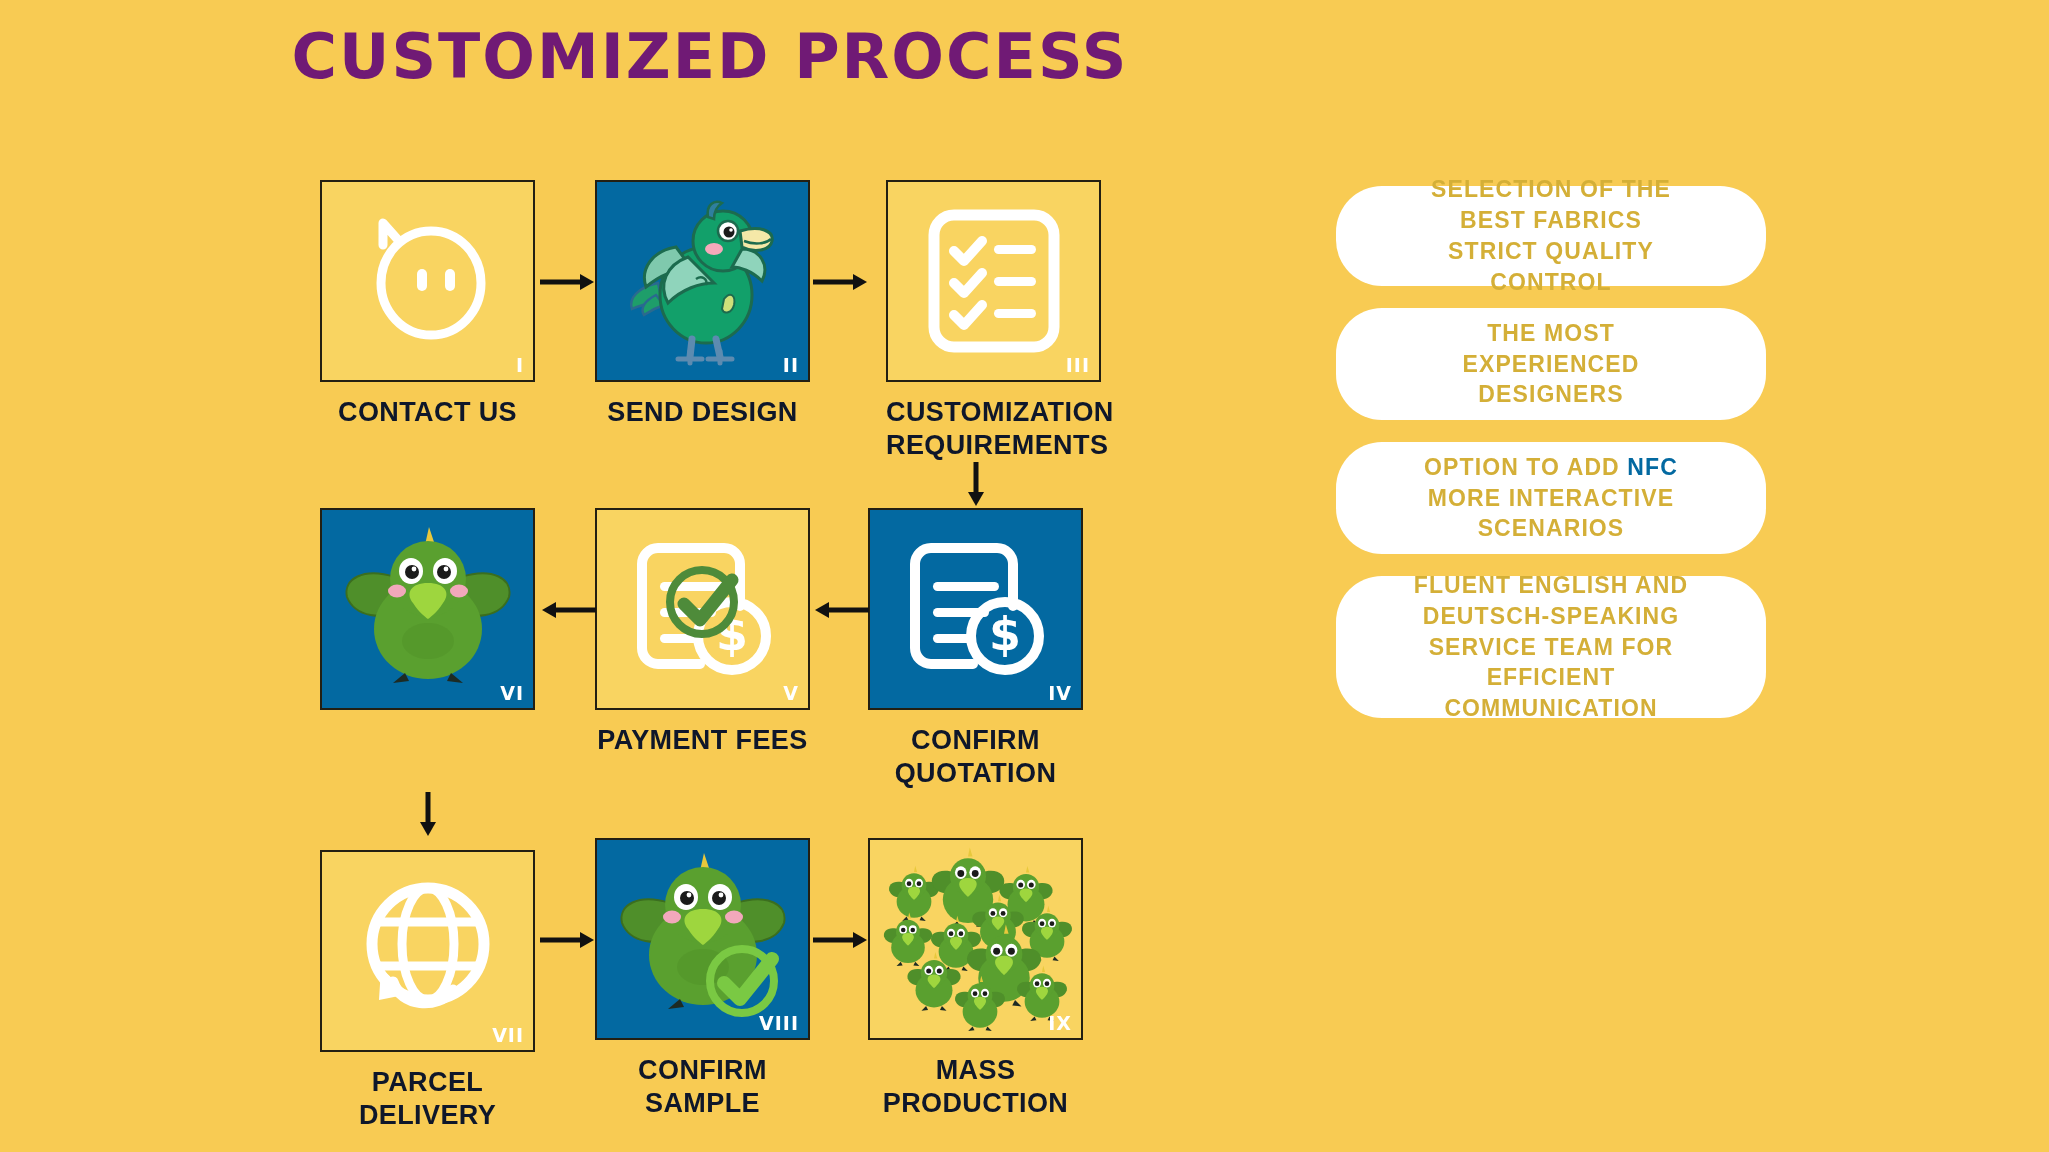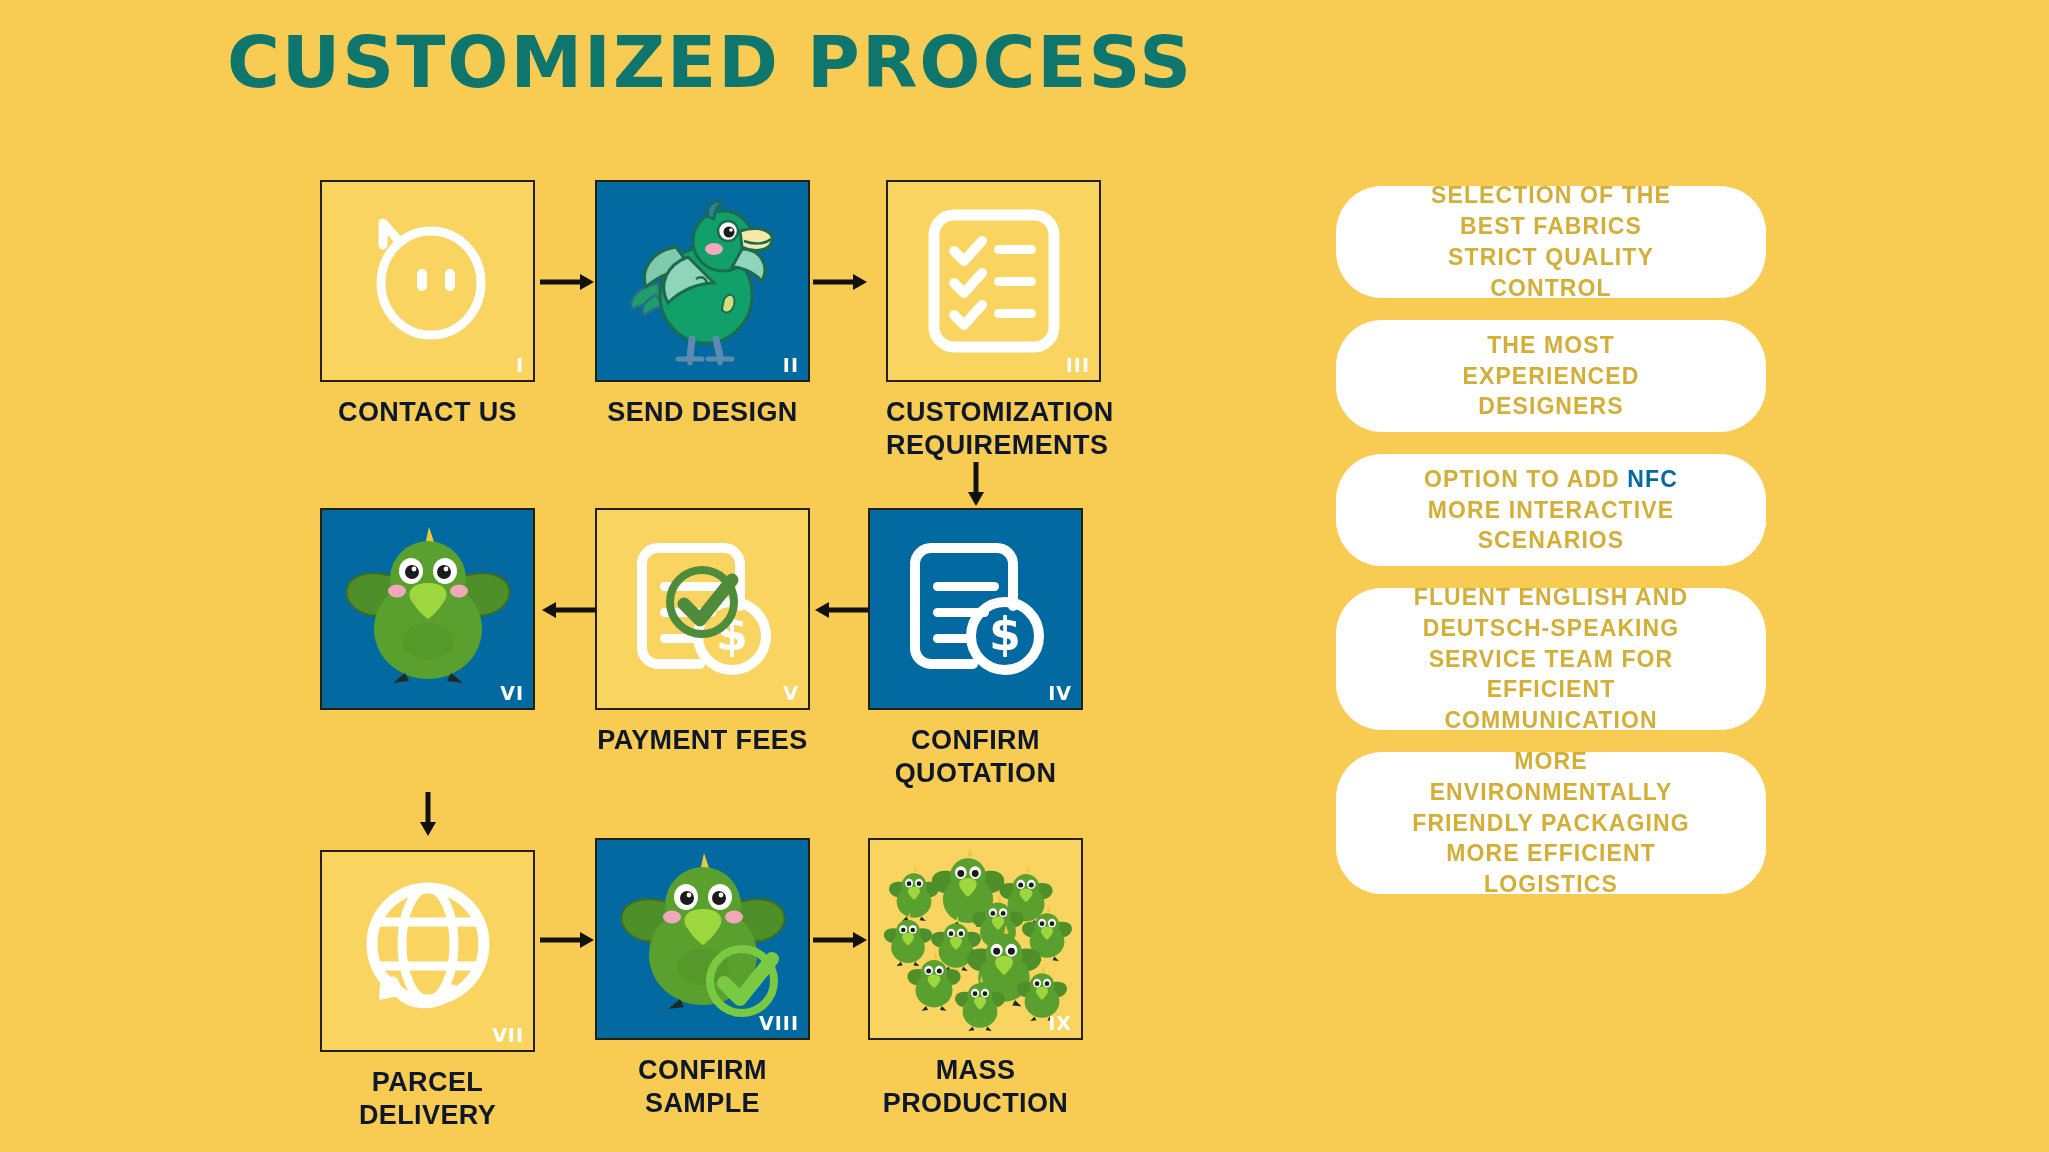--- a/index.html
+++ b/index.html
@@ -16,22 +16,22 @@
     position: relative;
   }
 
   
   #page-title {
     position: absolute;
     top: 26px;
     left: 0;
     width: 1420px;
     text-align: center;
-    color: #0f766e;
-    font-size: 72px;
+    color: #701a75;
+    font-size: 62px;
     font-weight: bold;
     letter-spacing: 2px;
     line-height: 1;
     font-family: "DejaVu Sans", sans-serif;
   }
 
   
   #flow {
     position: absolute;
     left: 0;
@@ -417,21 +417,21 @@
     <svg width="56" height="20" viewBox="0 0 56 20">
       <path d="M0 10 L42 10" stroke="#111" stroke-width="5"></path>
       <path d="M40 2 L54 10 L40 18 Z" fill="#111"></path>
     </svg>
   </div>
 
 </div>
 
 <div id="features">
 
-  <div class="feature-card" style="height:112px;">
+  <div class="feature-card" style="height:100px;">
     <div>
       <div>SELECTION OF THE</div>
       <div>BEST FABRICS</div>
       <div>STRICT QUALITY</div>
       <div>CONTROL</div>
     </div>
   </div>
 
   <div class="feature-card" style="height:112px;">
     <div>
@@ -454,23 +454,14 @@
   <div class="feature-card" style="height:142px;">
     <div>
       <div>FLUENT ENGLISH AND</div>
       <div>DEUTSCH-SPEAKING</div>
       <div>SERVICE TEAM FOR</div>
       <div>EFFICIENT</div>
       <div>COMMUNICATION</div>
     </div>
   </div>
 
-  <div class="feature-card" style="height:142px;">
-    <div>
-      <div>MORE</div>
-      <div>ENVIRONMENTALLY</div>
-      <div>FRIENDLY PACKAGING</div>
-      <div>MORE EFFICIENT</div>
-      <div>LOGISTICS</div>
-    </div>
-  </div>
 
 </div>
 
 </body></html>

